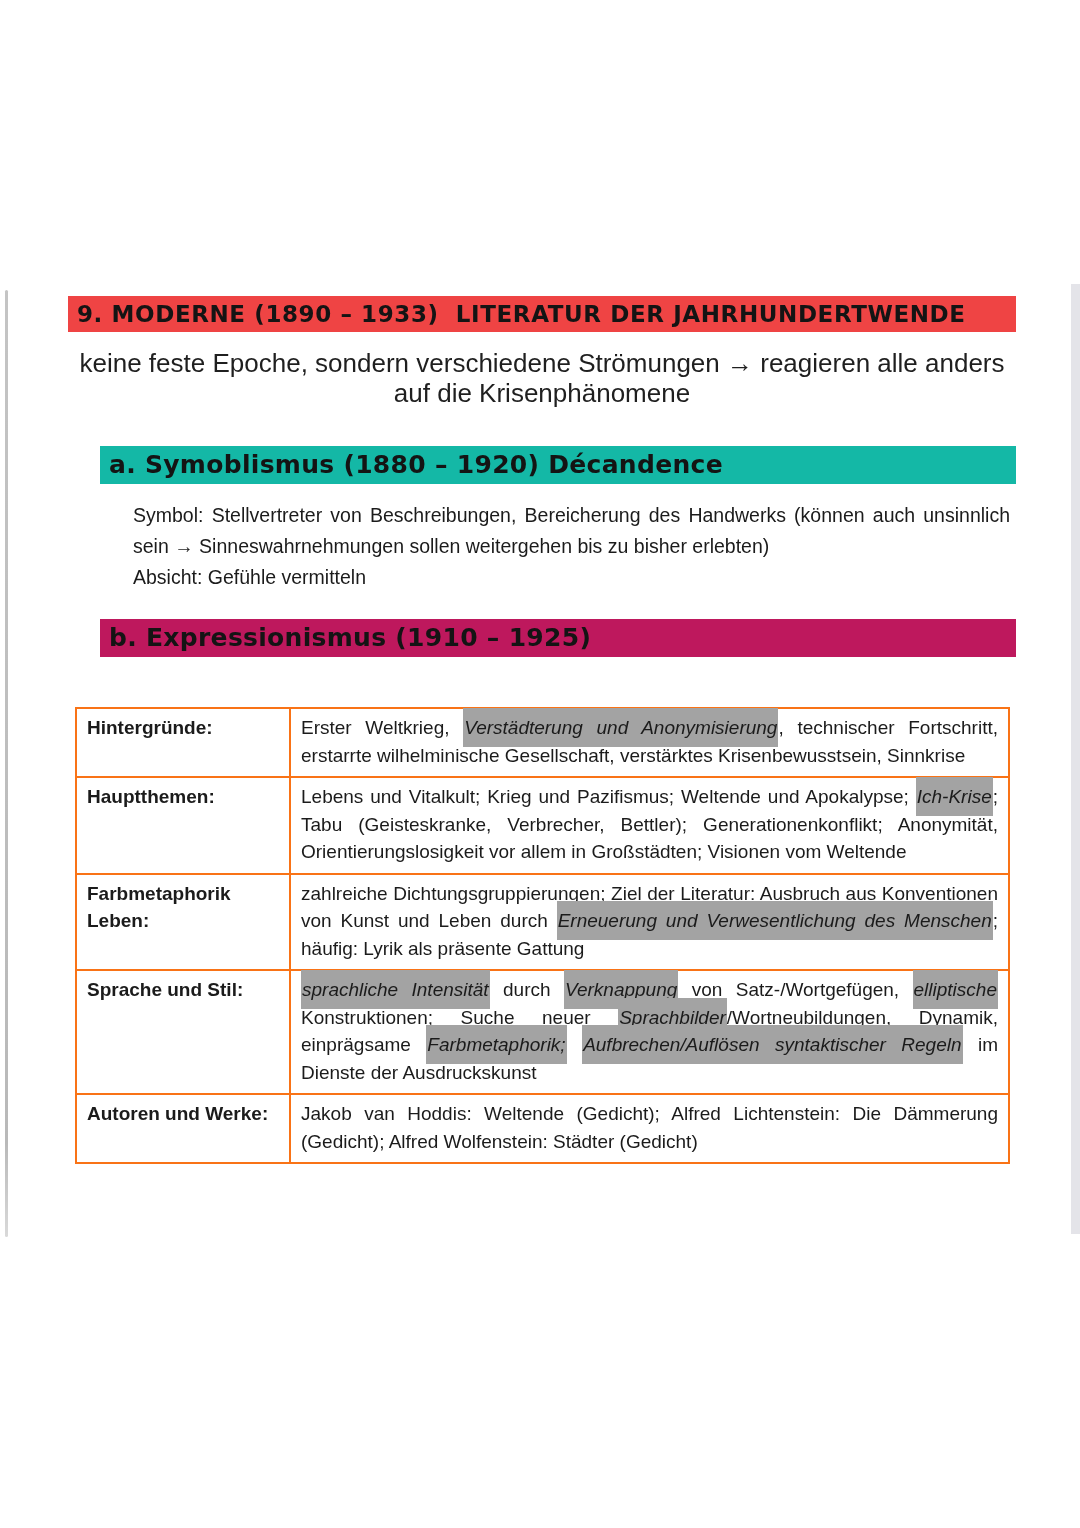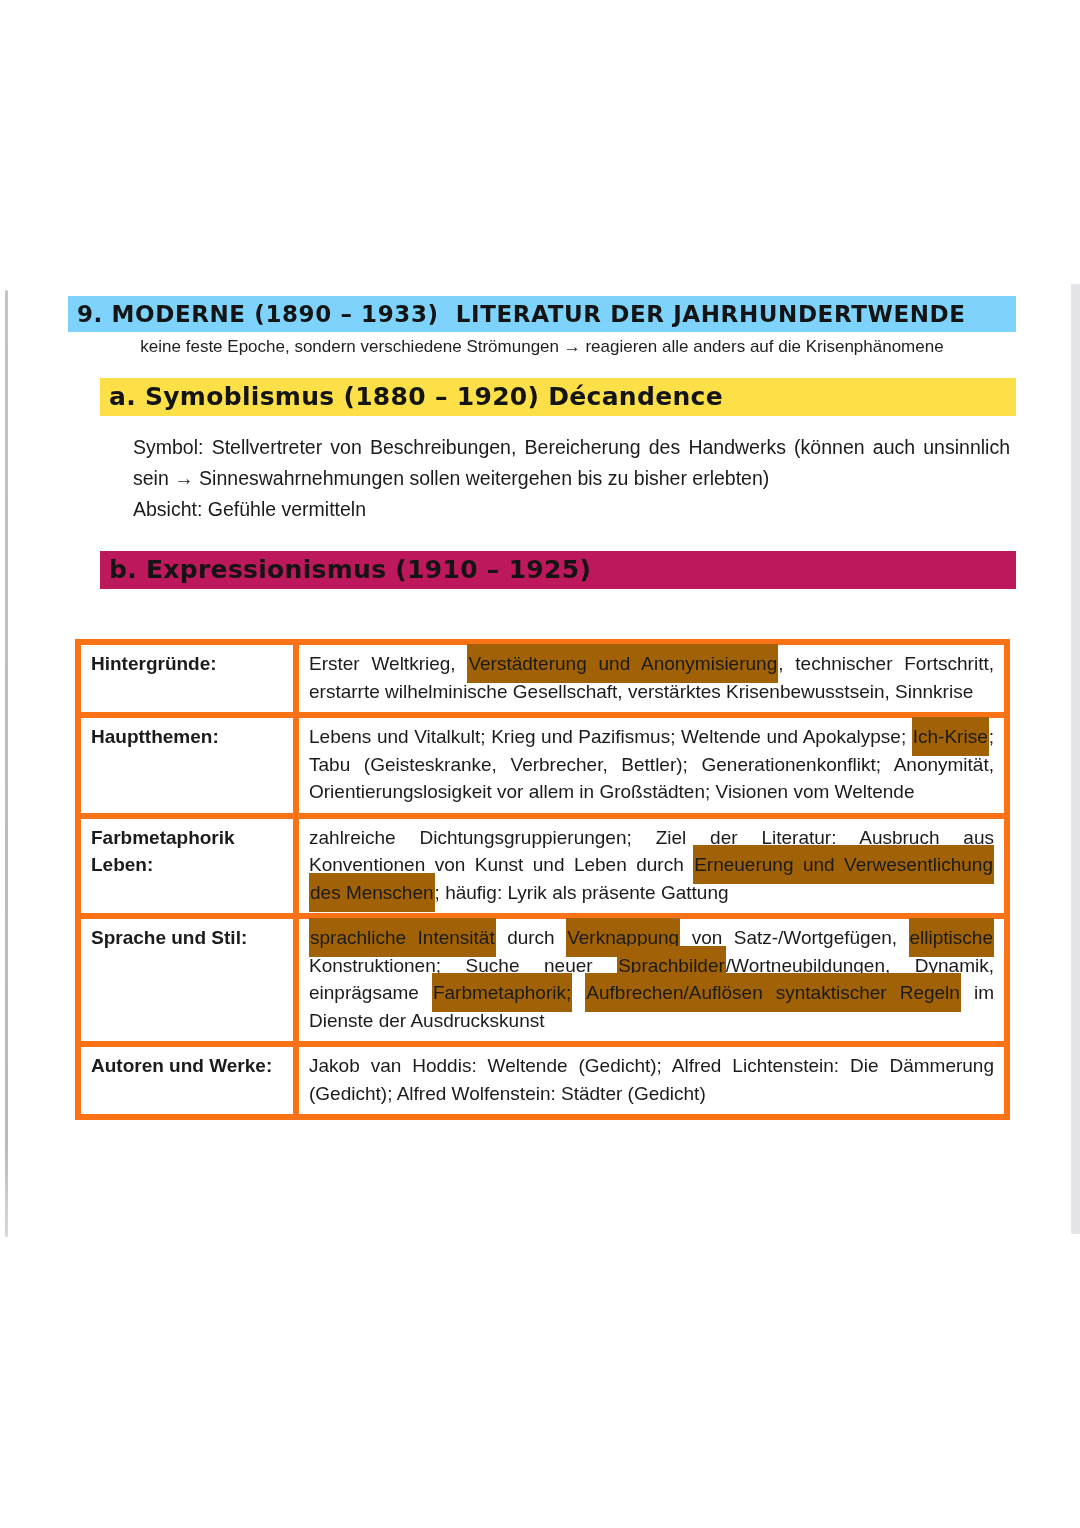--- a/index.html
+++ b/index.html
@@ -37,89 +37,91 @@
     height: 950px;
     background: #e4e4e9;
   }
   .content {
     position: absolute;
     left: 68px;
     top: 296px;
     width: 948px;
   }
   .main-title {
-    background: #7dd3fc;
+    background: #ef4444;
     color: #141414;
     font-family: "DejaVu Sans", sans-serif;
     font-weight: bold;
     font-size: 23px;
     letter-spacing: 0.6px;
     line-height: 36px;
     height: 36px;
     padding-left: 9px;
     white-space: pre-wrap;
     overflow: hidden;
   }
   .intro {
+    margin-top: 16px;
     text-align: center;
-    font-size: 17px;
+    font-size: 26px;
     line-height: 30px;
     color: #1f1f1f;
   }
   .sub-heading {
     margin-left: 32px;
     width: 907px;
     font-family: "DejaVu Sans", sans-serif;
     font-weight: bold;
     font-size: 25px;
     letter-spacing: 0.3px;
     line-height: 38px;
     height: 38px;
     padding-left: 9px;
     color: #141414;
     overflow: hidden;
     white-space: pre-wrap;
   }
-  .heading-a { background: #fde047; margin-top: 16px; }
+  .heading-a { background: #14b8a6; margin-top: 38px; }
   .heading-b { background: #be185d; margin-top: 26px; }
   .section-a-body {
     margin: 16px 6px 0 65px;
     width: 877px;
     font-size: 19.5px;
     line-height: 31px;
     text-align: justify;
   }
   .section-a-body p { margin: 0; }
   .spacer-b { height: 50px; }
   table.info-table {
     margin-left: 7px;
     width: 935px;
     border-collapse: collapse;
     table-layout: fixed;
     font-size: 19px;
   }
   table.info-table td {
-    border: 6px solid #f97316;
+    border: 2px solid #f97316;
     vertical-align: top;
     padding: 5px 10px 7px 10px;
   }
   td.row-label {
     width: 192px;
     font-weight: bold;
     line-height: 27px;
     padding-left: 6px;
   }
   td.row-content {
     text-align: justify;
     line-height: 27.5px;
   }
   .hl {
-    background: #a16207;
+    background: #a3a3a3;
     padding: 9px 1px;
     box-decoration-break: clone;
+    font-style: italic;
     -webkit-box-decoration-break: clone;
   }
 </style>
 </head>
 <body>
 
 <div class="page">
 
   <div class="edge-line-left"></div>
   <div class="edge-strip-right"></div>

